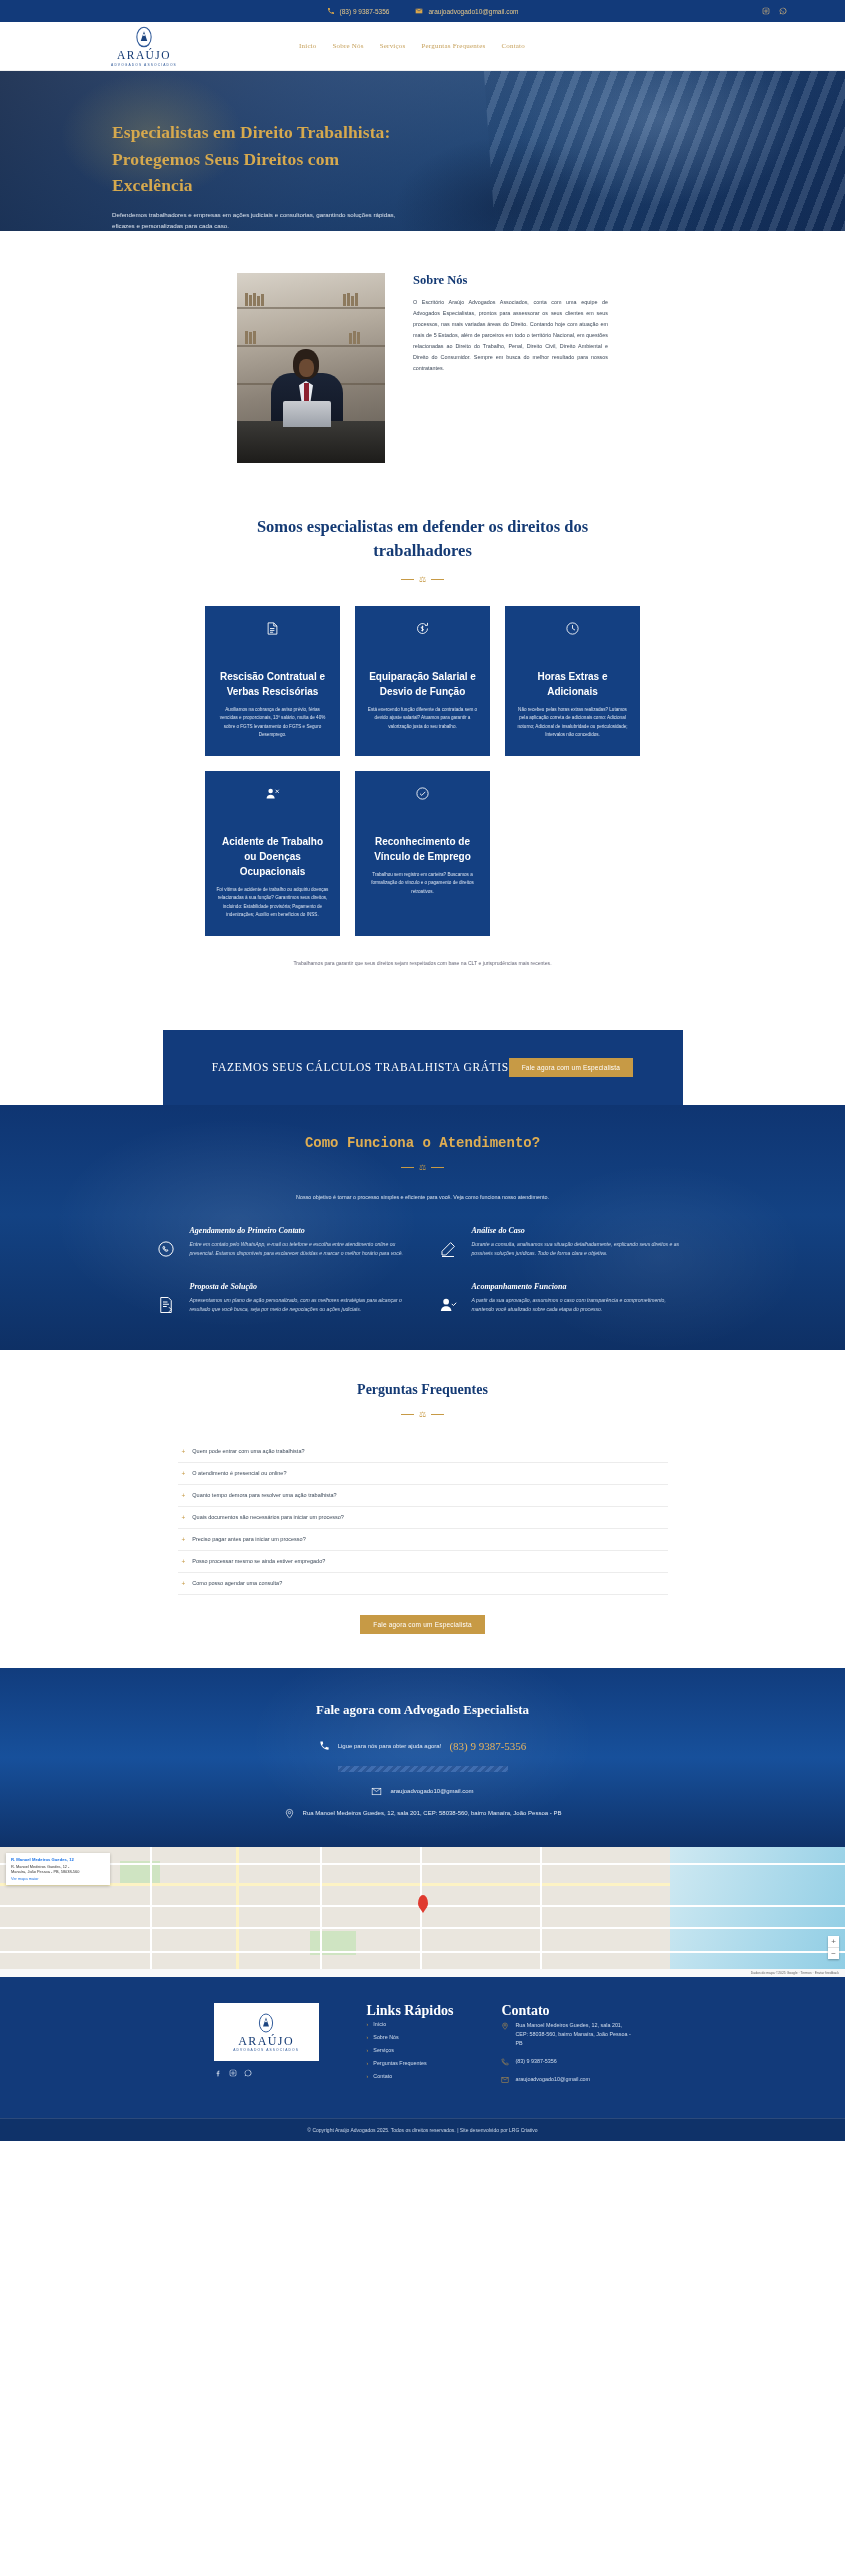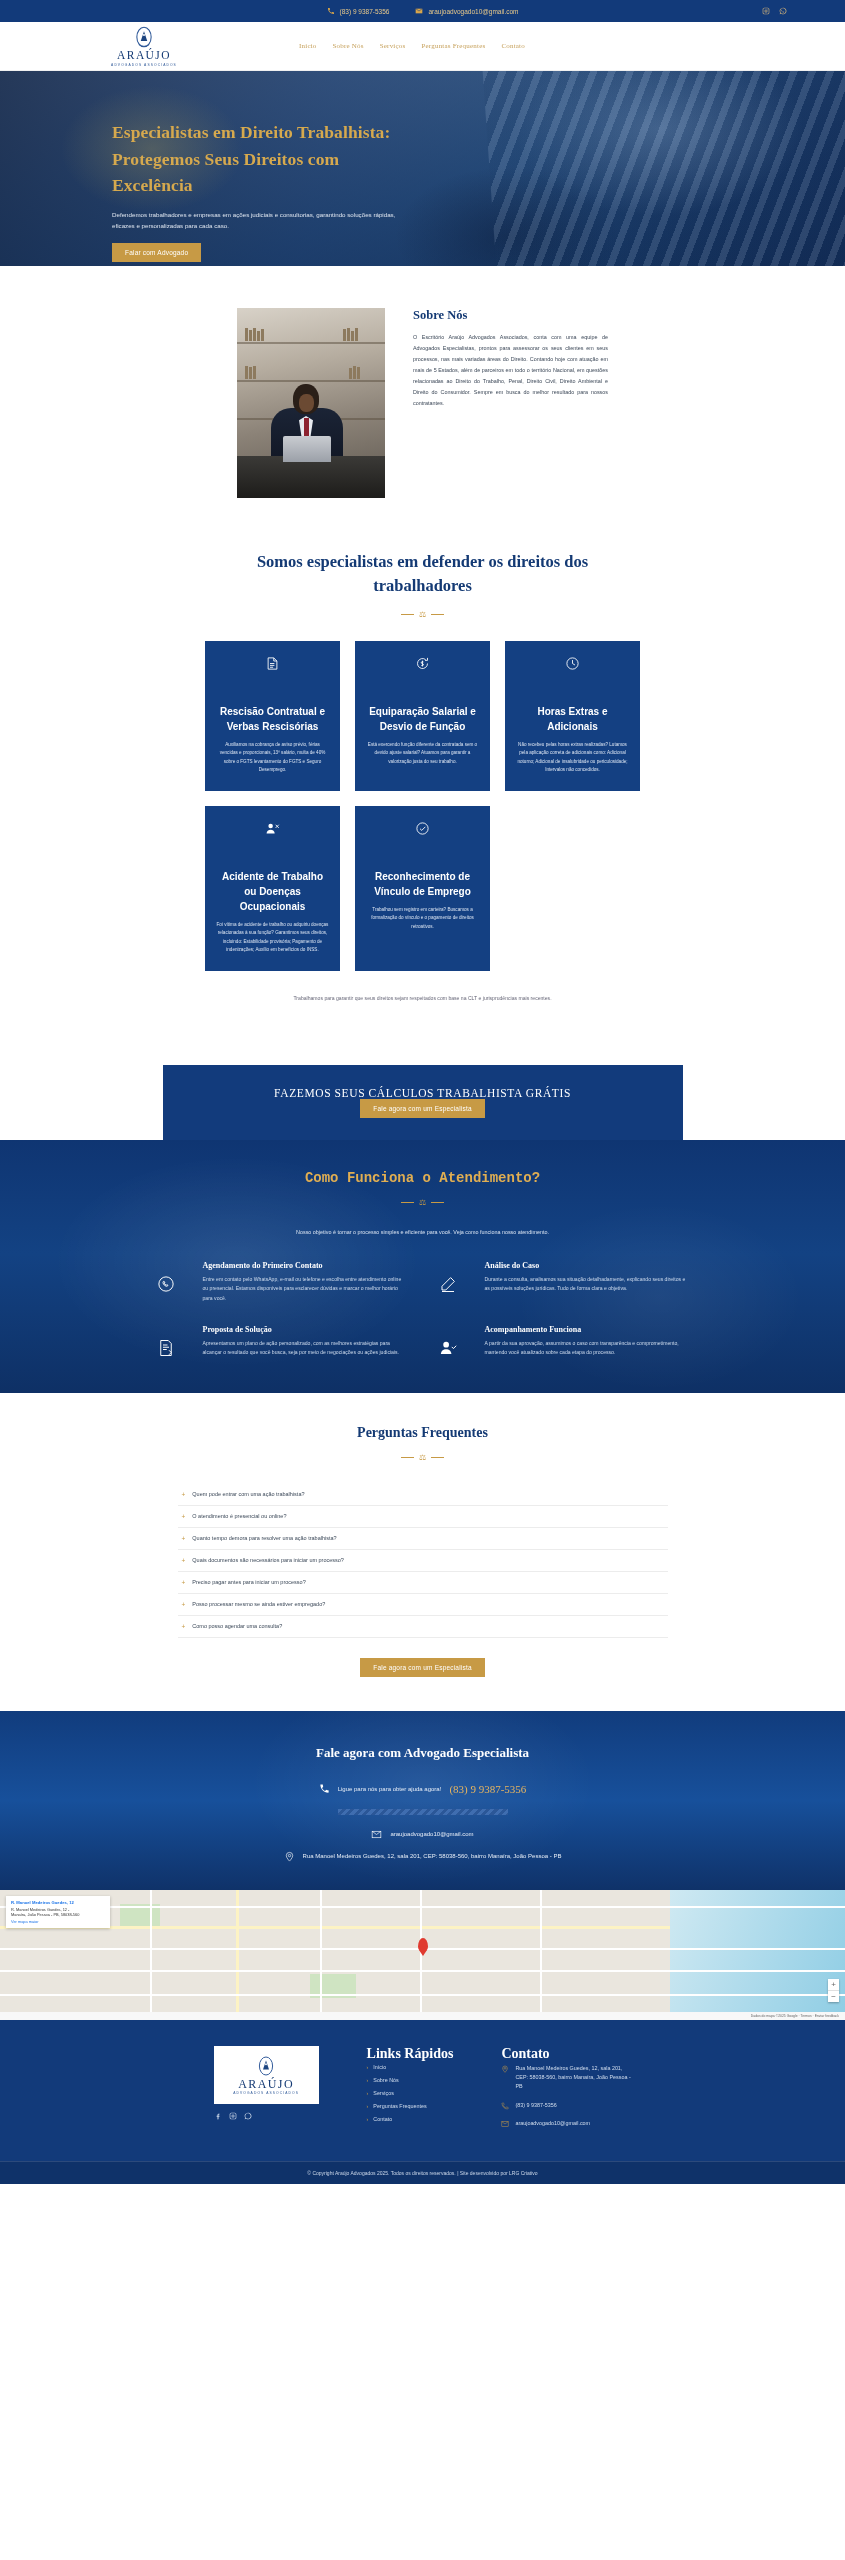--- a/index.html
+++ b/index.html
@@ -33,21 +33,21 @@
   }
   .logo-sub { font-size:3.3px; letter-spacing:1.1px; color:#2a5596; margin-top:1px; }
   .nav { margin-left:115px; display:flex; gap:16px; }
   .nav a {
     color:#c6a15c; font-size:7px; text-decoration:none; letter-spacing:.2px;
     font-family:"Liberation Serif", serif;
   }
 
   
   .hero {
-    height:195px; position:relative; overflow:hidden;
+    height:160px; position:relative; overflow:hidden;
     background:
       linear-gradient(100deg, rgba(12,32,66,.80) 0%, rgba(19,48,94,.60) 38%, rgba(24,58,104,.45) 62%, rgba(18,44,88,.72) 100%),
       linear-gradient(160deg,#8a9bb5 0%, #5d7da6 25%, #2f5685 55%, #16355f 80%, #0c2244 100%);
   }
   .hero::before {
     content:""; position:absolute; inset:0;
     background:
       radial-gradient(ellipse 130px 90px at 18% 40%, rgba(150,140,90,.38), transparent 70%),
       radial-gradient(ellipse 200px 120px at 78% 30%, rgba(150,180,215,.33), transparent 72%),
       radial-gradient(ellipse 160px 100px at 60% 85%, rgba(10,25,55,.45), transparent 70%);
@@ -135,21 +135,21 @@
     line-height:1.5; margin-bottom:7px;margin-top:32px;
   }
   .card p { font-size:4.6px; line-height:1.85; color:#dbe4f2; }
   .services-note {
     text-align:center; font-size:5.1px; color:#667; margin-top:24px;
   }
 
   
   .cta-banner {
     margin:28px auto 0; width:520px; height:75px; background:#123b7c;
-    display:flex; flex-direction:column; align-items:center; justify-content:center; gap:0;
+    display:flex; align-items:center; justify-content:center; gap:0;
   }
   .cta-banner h3 {
     font-family:"Liberation Serif", serif; color:#fff; font-size:11.5px;
     font-weight:400; letter-spacing:.6px;
   }
 
   
   .process {
     margin-top:0; padding:30px 0 34px; position:relative; overflow:hidden;
     background:linear-gradient(180deg,#0f3572 0%,#134283 45%,#0e3065 100%);
@@ -164,21 +164,21 @@
     font-family:Liberation Mono, monospace; color:#e0ae52; font-size:14px;
     text-align:center; font-weight:700;
   }
   .process-sub {
     text-align:center; color:#d8e2f0; font-size:5.4px; margin-bottom:26px;
   }
   .steps {
     display:grid; grid-template-columns:repeat(2,250px); gap:22px 32px;
     justify-content:center;
   }
-  .step { display:flex; gap:24px; }
+  .step { display:flex; gap:11px;font-style:italic; }
   .step-ic { width:22px; flex:none; padding-top:14px; }
   .step-ic svg { width:18px; height:18px; stroke:#fff; fill:none; stroke-width:1.3; }
   .step h4 {
     font-family:"Liberation Serif", serif; color:#fff; font-size:8px;
     font-weight:700; margin-bottom:5px;
   }
   .step p { color:#cfdcee; font-size:5.1px; line-height:1.85; }
 
   
   .faq { padding:32px 0 34px; background:#fff; }

